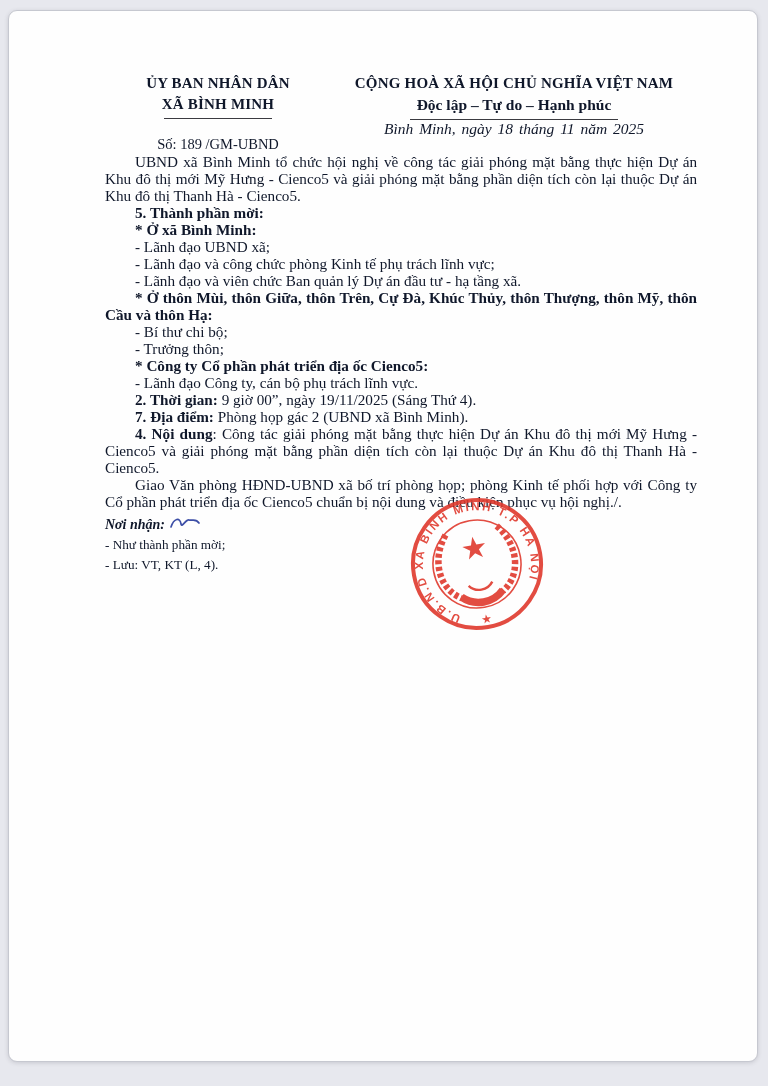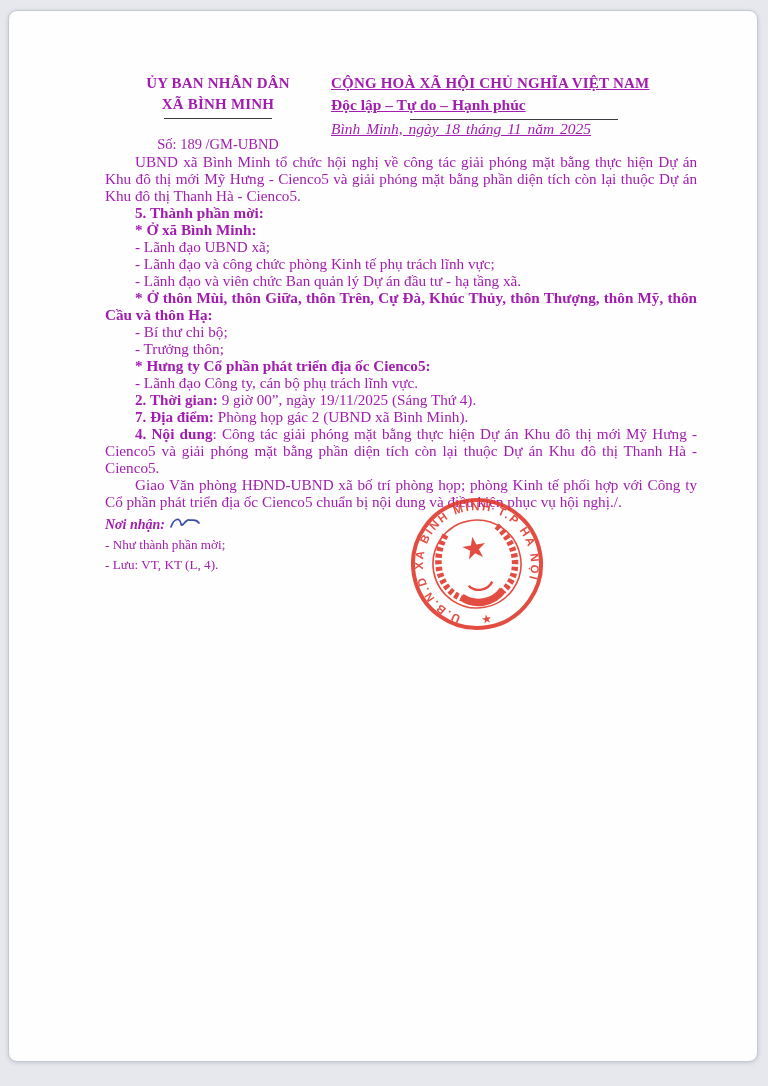--- a/index.html
+++ b/index.html
@@ -1,24 +1,24 @@
 <!DOCTYPE html>
 <html><head>
 <meta charset="utf-8">
 <style>
   html,body{margin:0;padding:0;}
   .stage{width:768px;height:1086px;background:#e7e8ee;position:relative;overflow:hidden;
-         font-family:"Liberation Serif","DejaVu Serif",serif;color:#a21caf;}
+         font-family:"Liberation Serif","DejaVu Serif",serif;color:#0f172a;}
   .sheet{position:absolute;left:8px;top:10px;width:750px;height:1052px;background:#fefefe;
          border:1px solid #c6c8d0;border-radius:9px;box-shadow:0 1px 4px rgba(60,60,80,.18);
          box-sizing:border-box;padding:62px 58px 0 96px;overflow:hidden;}
   
   .hdr{display:flex;width:592px;}
   .hdr-left{width:226px;text-align:center;}
-  .hdr-right{flex:1;text-align:left;text-decoration:underline;}
+  .hdr-right{flex:1;text-align:center;}
   .hl{font-weight:bold;font-size:15px;line-height:21px;letter-spacing:.2px;}
   .motto{font-weight:bold;font-size:15.5px;line-height:22px;}
   .rule{border-bottom:1.4px solid #3a3a40;margin:3px auto 0 auto;}
   .rule-l{width:108px;}
   .rule-r{width:208px;}
   .doc-no{font-size:14.5px;margin-top:17px;}
   .date-line{font-style:italic;font-size:15.5px;word-spacing:2px;}
   
   .title{text-align:center;font-weight:bold;font-size:17.5px;margin:14px 0 4px 0;width:592px;letter-spacing:.3px;}
   .body{width:592px;font-size:15.2px;line-height:17px;}
@@ -65,21 +65,21 @@
     <div class="body">
       <p class="para just">UBND xã Bình Minh tổ chức hội nghị về công tác giải phóng mặt bằng thực hiện Dự án Khu đô thị mới Mỹ Hưng - Cienco5 và giải phóng mặt bằng phần diện tích còn lại thuộc Dự án Khu đô thị Thanh Hà - Cienco5.</p>
       <p class="para b">5. Thành phần mời:</p>
       <p class="para b">* Ở xã Bình Minh:</p>
       <p class="para">- Lãnh đạo UBND xã;</p>
       <p class="para">- Lãnh đạo và công chức phòng Kinh tế phụ trách lĩnh vực;</p>
       <p class="para">- Lãnh đạo và viên chức Ban quản lý Dự án đầu tư - hạ tầng xã.</p>
       <p class="para just b">* Ở thôn Mùi, thôn Giữa, thôn Trên, Cự Đà, Khúc Thủy, thôn Thượng, thôn Mỹ, thôn Cầu và thôn Hạ:</p>
       <p class="para">- Bí thư chi bộ;</p>
       <p class="para">- Trưởng thôn;</p>
-      <p class="para b">* Hưng ty Cổ phần phát triển địa ốc Cienco5:</p>
+      <p class="para b">* Công ty Cổ phần phát triển địa ốc Cienco5:</p>
       <p class="para">- Lãnh đạo Công ty, cán bộ phụ trách lĩnh vực.</p>
       <p class="para"><span class="b">2. Thời gian:</span><span> 9 giờ 00”, ngày 19/11/2025 (Sáng Thứ 4).</span></p>
       <p class="para"><span class="b">7. Địa điểm:</span><span> Phòng họp gác 2 (UBND xã Bình Minh).</span></p>
       <p class="para just"><span class="b">4. Nội dung</span><span>: Công tác giải phóng mặt bằng thực hiện Dự án Khu đô thị mới Mỹ Hưng - Cienco5 và giải phóng mặt bằng phần diện tích còn lại thuộc Dự án Khu đô thị Thanh Hà - Cienco5.</span></p>
       <p class="para just">Giao Văn phòng HĐND-UBND xã bố trí phòng họp; phòng Kinh tế phối hợp với Công ty Cổ phần phát triển địa ốc Cienco5 chuẩn bị nội dung và điều kiện phục vụ hội nghị./.</p>
     </div>
 
     <div class="footer">
 
       <div class="recipients">

